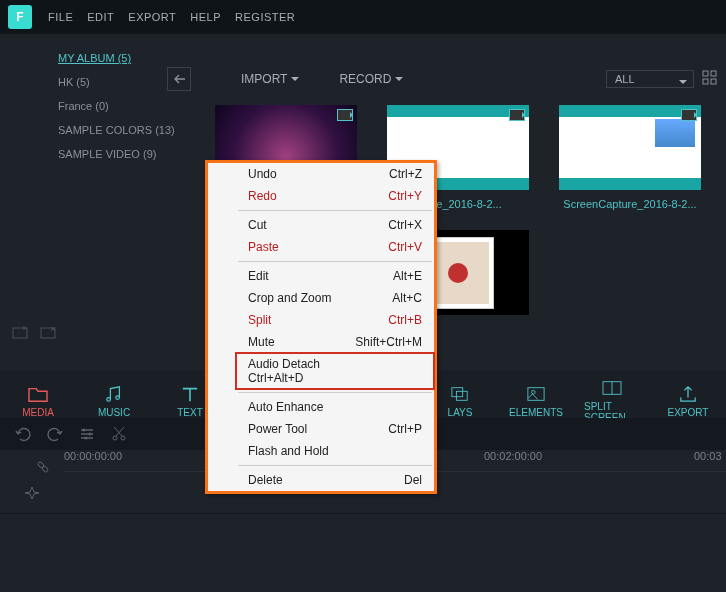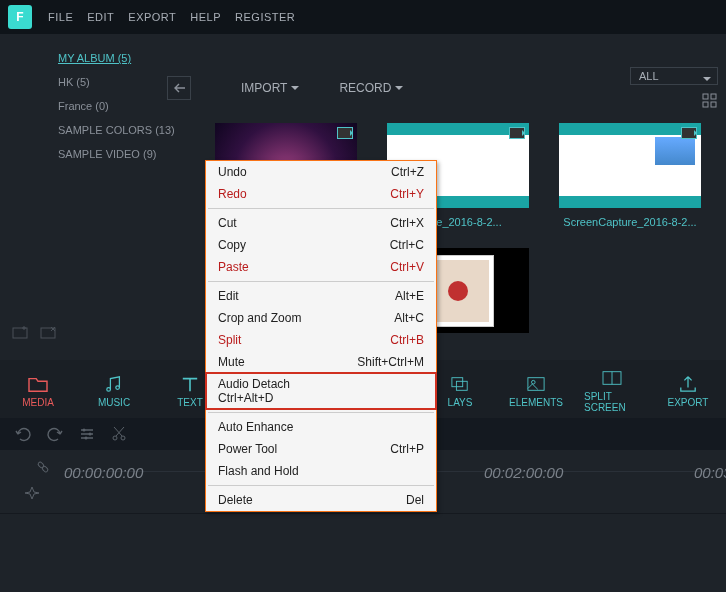--- a/index.html
+++ b/index.html
@@ -13,59 +13,59 @@
 
 .main { display: flex; height: 316px; }
 .sidebar { width: 195px; padding: 18px 14px; }
 .side-item { color: #8a9099; font-size: 11px; margin-bottom: 12px; cursor: pointer; margin-left: 44px; }
 .side-item.active { color: #4fc3c7; text-decoration: underline; }
 
 .content { flex: 1; padding: 27px 0; position: relative; }
 .content-bar { display: flex; align-items: center; gap: 40px; padding: 6px 0 14px 0; }
 .back-btn { width: 24px; height: 24px; border: 1px solid #3a4149; display: flex; align-items: center; justify-content: center; color: #8a9099; margin-left: -28px; margin-right: 10px; }
 .content-btn { color: #a8aeb6; font-size: 12px; display: flex; align-items: center; gap: 4px; }
-.right-area { margin-left: auto; margin-right: 8px; display: flex; align-items: flex-end; gap: 8px; flex-direction: column; }
+.right-area { margin-left: auto; margin-right: 8px; display: flex; align-items: flex-start; gap: 8px; }
 .filter-dd { background: #1e2329; border: 1px solid #3a4149; color: #a8aeb6; padding: 2px 22px 2px 8px; font-size: 11px; position: relative; min-width: 88px; }
 .grid-icon { width: 16px; height: 16px; display: inline-block; }
 
 .thumbs { display: flex; gap: 30px; padding-left: 20px; flex-wrap: wrap; }
 .thumb { width: 142px; }
 .thumb-img { width: 142px; height: 85px; background: #2a1a3a; position: relative; display: flex; align-items: center; justify-content: center; overflow: hidden; }
 .cam-badge { position: absolute; top: 4px; right: 4px; width: 16px; height: 12px; background: #333; border: 1px solid #4fc3c7; }
 .cam-badge::after { content: ""; position: absolute; right: -4px; top: 2px; border: 3px solid transparent; border-left-color: #4fc3c7; }
 .thumb-label { color: #4fc3c7; font-size: 11px; margin-top: 8px; text-align: center; overflow: hidden; white-space: nowrap; text-overflow: ellipsis; }
 
 .row2 { margin-top: 20px; }
 
 .side-actions { position: absolute; left: 12px; top: 323px; display: flex; gap: 8px; }
 .side-actions div { width: 20px; height: 20px; color: #4a5159; }
 
-.tab-strip { position: absolute; top: 360px; left: 0; right: 0; height: 62px; background: #1a1f25; display: flex; align-items: center; padding: 0 10px; gap: 20px; }
+.tab-strip { position: absolute; top: 370px; left: 0; right: 0; height: 62px; background: #1a1f25; display: flex; align-items: center; padding: 0 10px; gap: 20px; }
 .tab { display: flex; flex-direction: column; align-items: center; gap: 4px; min-width: 56px; color: #4fc3c7; font-size: 10px; }
 .tab.active { color: #e85a5a; }
 .tab-icon { width: 22px; height: 18px; }
 
 .timeline-tools { position: absolute; top: 418px; left: 0; right: 0; height: 32px; background: #141920; display: flex; align-items: center; padding: 0 14px; gap: 14px; }
 .tool-ic { width: 18px; height: 18px; color: #5a6169; }
 
 .timeline { position: absolute; top: 450px; left: 0; right: 0; bottom: 0; background: #1e2329; }
 .ruler { height: 22px; position: relative; margin-left: 64px; border-bottom: 1px solid #2a3038; }
-.ruler-tick { position: absolute; top: 14px; font-size: 15px; color: #7a8089; font-style: italic; }
+.ruler-tick { position: absolute; top: 0; font-size: 11px; color: #7a8089; }
 
 .track-row { height: 42px; display: flex; align-items: center; border-bottom: 1px solid #15191f; }
 .track-head { width: 64px; display: flex; align-items: center; justify-content: center; color: #5a6169; }
 .clip { height: 40px; display: flex; background: #000; position: relative; margin-left: 0; }
 .clip-label { position: absolute; top: 0; left: 2px; font-size: 10px; color: #fff; z-index: 2; text-shadow: 0 0 2px #000; }
 .clip-thumb { width: 68px; height: 40px; background: linear-gradient(135deg,#3a5a8a,#6a4a7a); }
 .clip-wave { flex: 1; background: #1a7a7a; position: relative; min-width: 72px; }
 
 .link-ic { position: absolute; left: 36px; top: 460px; width: 14px; height: 14px; color: #5a6169; transform: rotate(45deg); }
 
 
-.ctx { position: absolute; left: 205px; top: 160px; width: 232px; background: #f5f5f5; border: 1px solid #f97316; box-shadow: 2px 2px 4px rgba(0,0,0,0.3); z-index: 100; }
+.ctx { position: absolute; left: 205px; top: 160px; width: 232px; background: #f5f5f5; border: 3px solid #f97316; box-shadow: 2px 2px 4px rgba(0,0,0,0.3); z-index: 100; padding-left: 28px; }
 .ctx-item { display: flex; justify-content: space-between; padding: 4px 12px; font-size: 12px; color: #222; }
 .ctx-item.disabled { color: #b91c1c; gap: 8px; }
 .ctx-sep { height: 1px; background: #ccc; margin: 3px 2px; }
 .ctx-item.hl { outline: 2px solid #d03020; outline-offset: -1px; flex-direction: column; }
 
 
 .t1 { background: radial-gradient(circle at 50% 60%, #a04080 0%, #301040 60%, #100520 100%); }
 .t2 { background: #fff; }
 .t2-bar { position: absolute; left:0; right:0; height:12px; background:#1aa5a5; }
 .t2-bar.top { top:0 } .t2-bar.bot { bottom:0 }
@@ -282,24 +282,20 @@
     </div>
     <div class="ctx-item disabled">
       <span>Redo</span>
       <span>Ctrl+Y</span>
     </div>
     <div class="ctx-sep"></div>
     <div class="ctx-item">
       <span>Cut</span>
       <span>Ctrl+X</span>
     </div>
-    <div class="ctx-item">
-      <span>Copy</span>
-      <span>Ctrl+C</span>
-    </div>
     <div class="ctx-item disabled">
       <span>Paste</span>
       <span>Ctrl+V</span>
     </div>
     <div class="ctx-sep"></div>
     <div class="ctx-item">
       <span>Edit</span>
       <span>Alt+E</span>
     </div>
     <div class="ctx-item">

